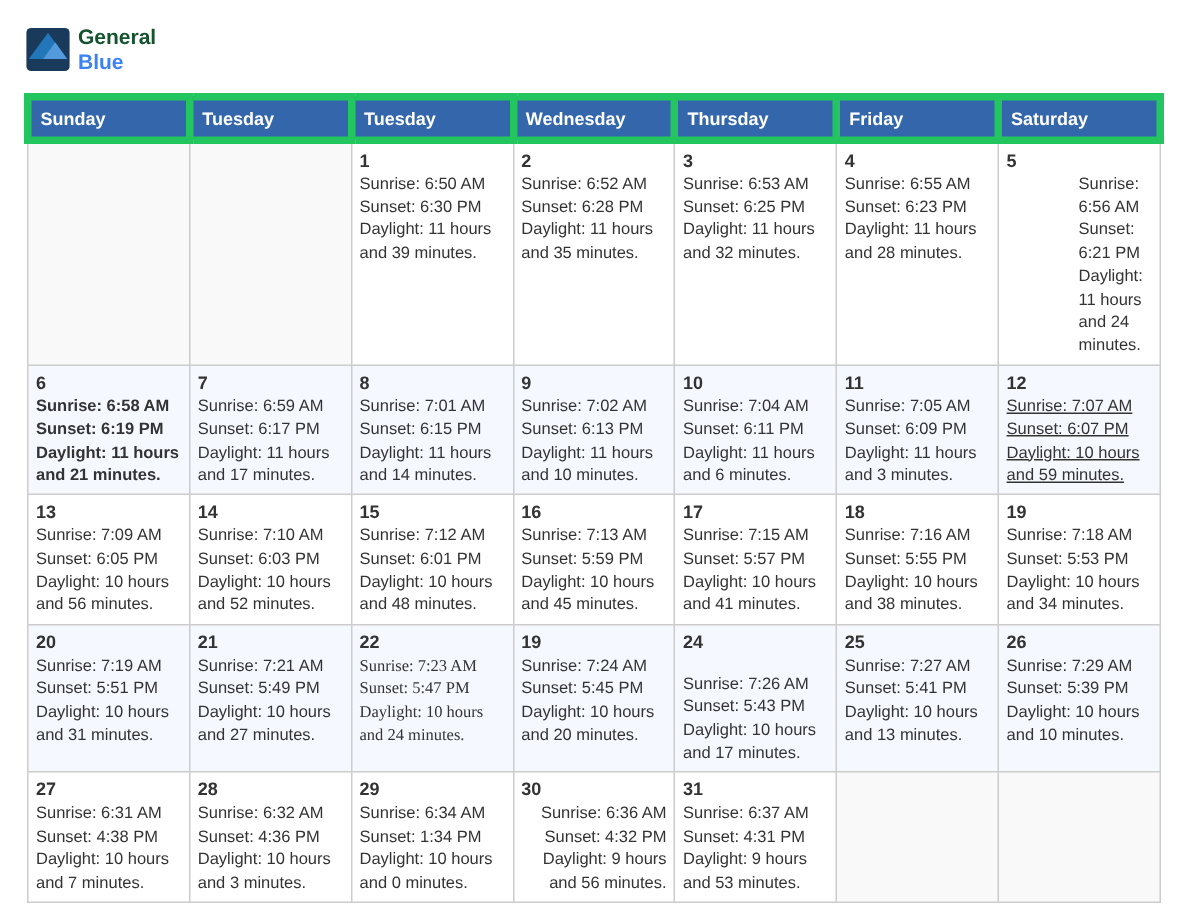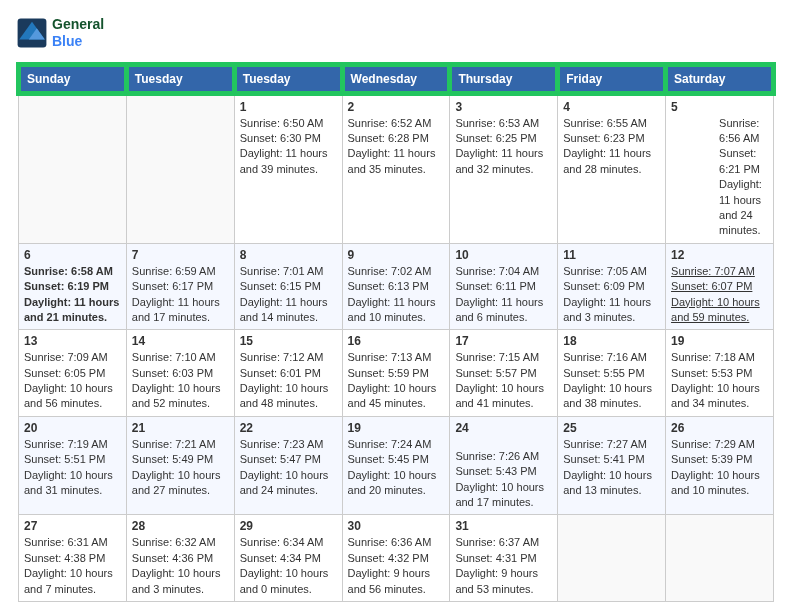--- a/index.html
+++ b/index.html
@@ -251,21 +251,21 @@
 Daylight: 10 hours and 31 minutes.</div>
         </td>
         <td>
           <span class="day-num">21</span>
           <div class="day-info" style="white-space: pre-line;">Sunrise: 7:21 AM
 Sunset: 5:49 PM
 Daylight: 10 hours and 27 minutes.</div>
         </td>
         <td>
           <span class="day-num">22</span>
-          <div class="day-info" style="white-space: pre-line;">Sunrise: 7:23 AM
+          <div class="day-info" style="white-space: pre-line; font-family: Liberation Serif, serif;">Sunrise: 7:23 AM
 Sunset: 5:47 PM
 Daylight: 10 hours and 24 minutes.</div>
         </td>
         <td>
           <span class="day-num">19</span>
           <div class="day-info" style="white-space: pre-line;">Sunrise: 7:24 AM
 Sunset: 5:45 PM
 Daylight: 10 hours and 20 minutes.</div>
         </td>
         <td>
@@ -296,26 +296,26 @@
         </td>
         <td>
           <span class="day-num">28</span>
           <div class="day-info" style="white-space: pre-line;">Sunrise: 6:32 AM
 Sunset: 4:36 PM
 Daylight: 10 hours and 3 minutes.</div>
         </td>
         <td>
           <span class="day-num">29</span>
           <div class="day-info" style="white-space: pre-line;">Sunrise: 6:34 AM
-Sunset: 4:34 PM
+Sunset: 1:34 PM
 Daylight: 10 hours and 0 minutes.</div>
         </td>
         <td>
           <span class="day-num">30</span>
-          <div class="day-info" style="white-space: pre-line;">Sunrise: 6:36 AM
+          <div class="day-info" style="white-space: pre-line; text-align: right;">Sunrise: 6:36 AM
 Sunset: 4:32 PM
 Daylight: 9 hours and 56 minutes.</div>
         </td>
         <td>
           <span class="day-num">31</span>
           <div class="day-info" style="white-space: pre-line;">Sunrise: 6:37 AM
 Sunset: 4:31 PM
 Daylight: 9 hours and 53 minutes.</div>
         </td>
         <td class="empty"></td>

